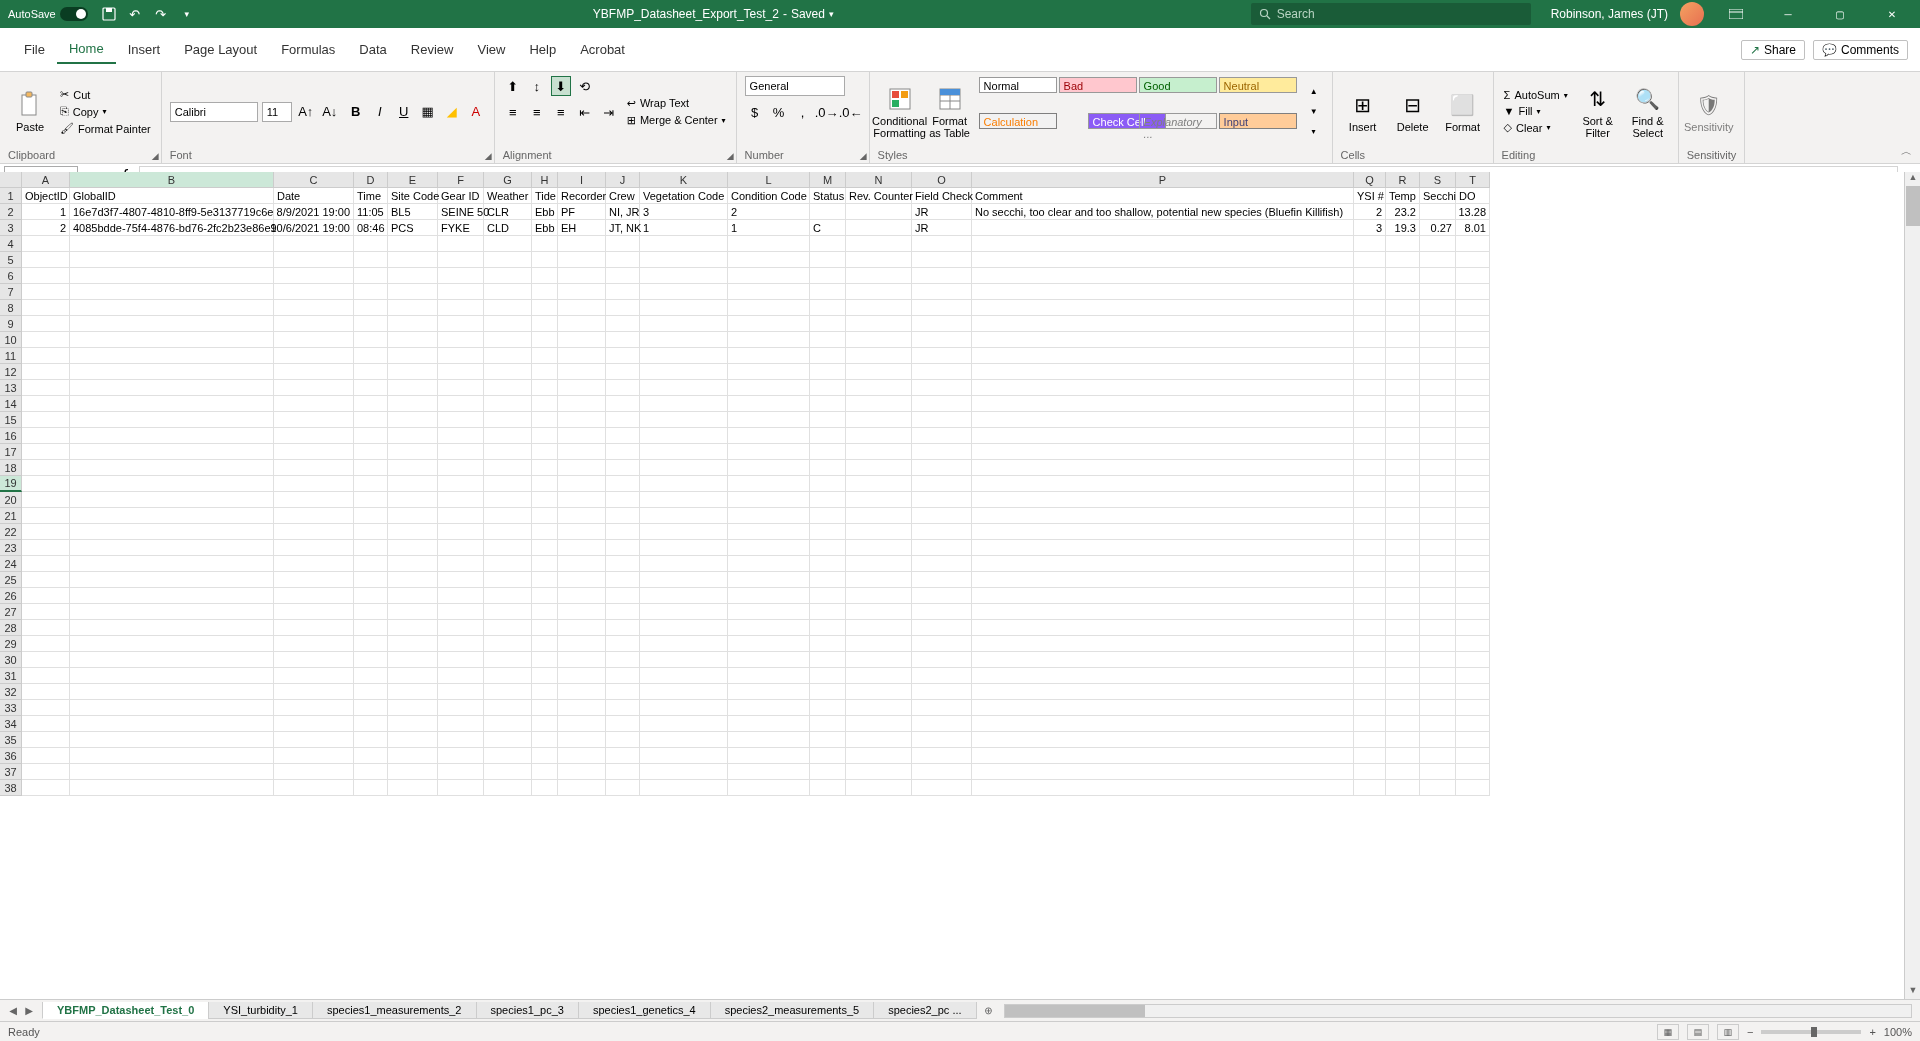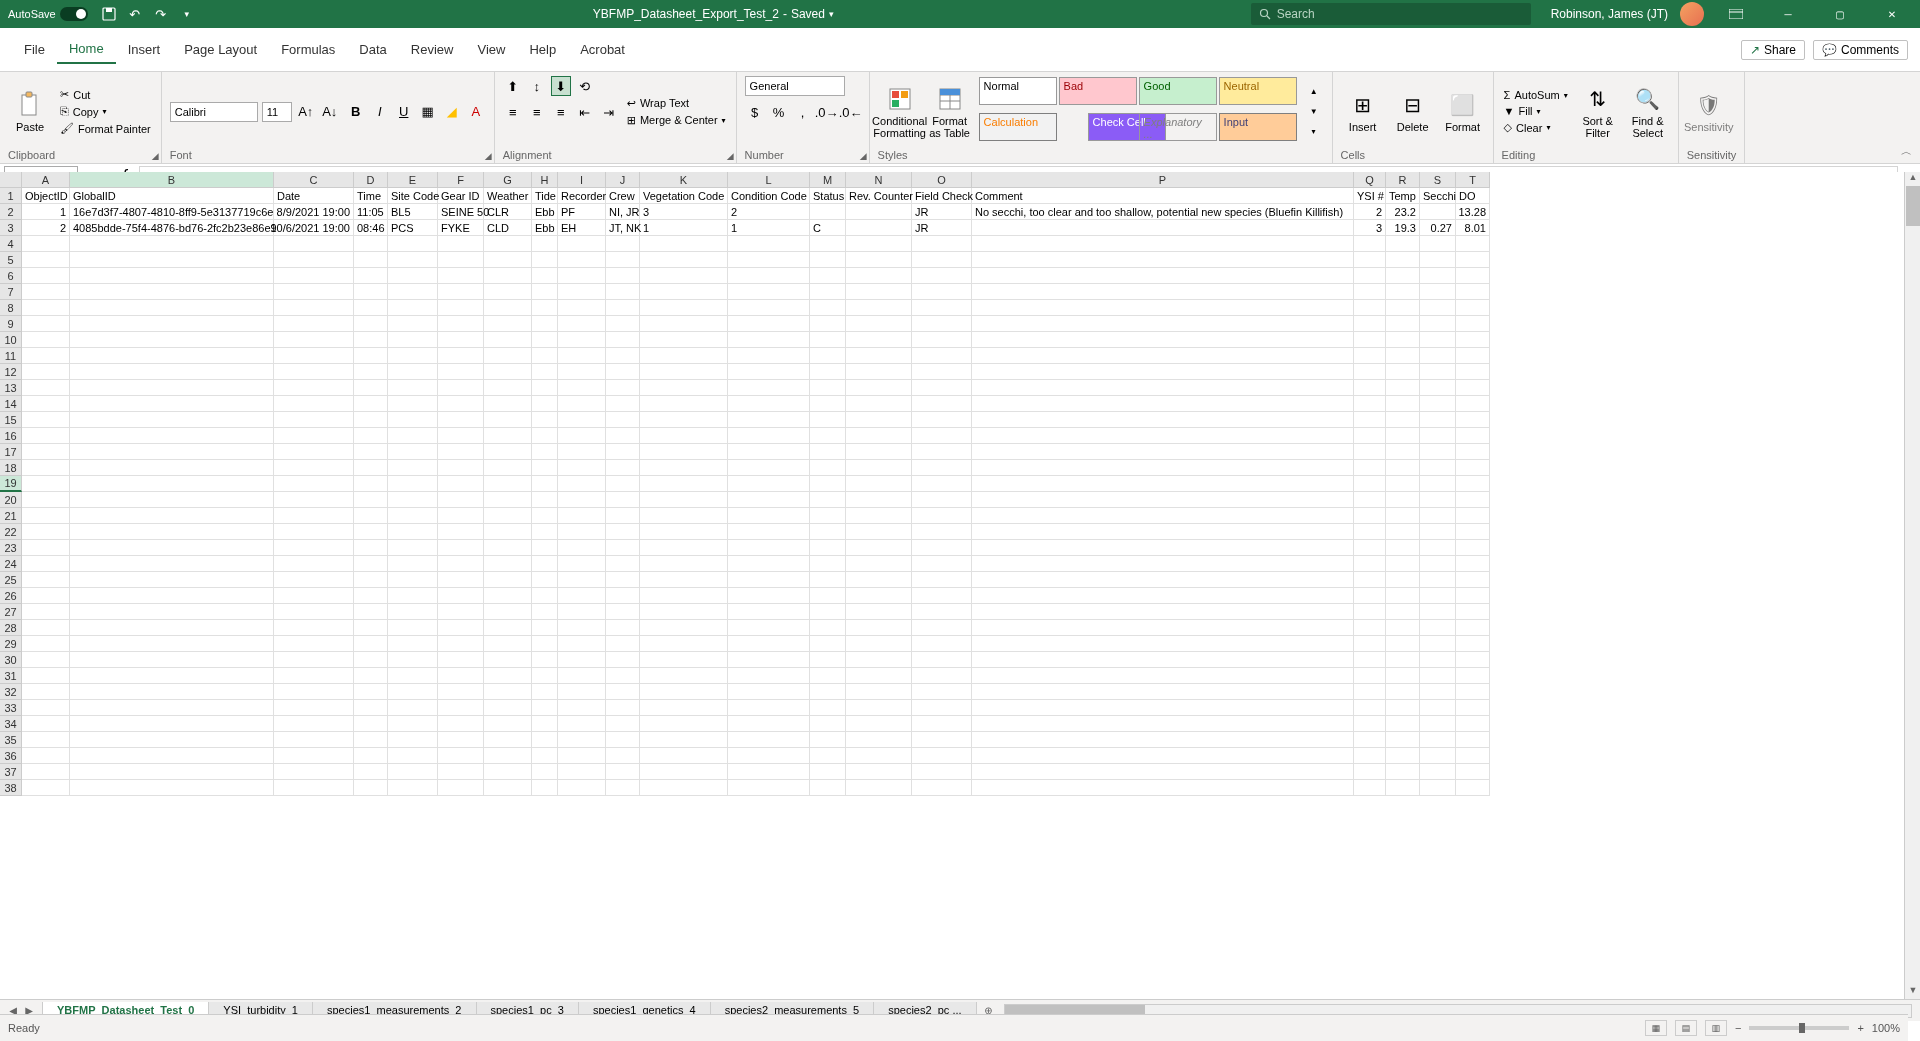--- a/index.html
+++ b/index.html
@@ -33,21 +33,21 @@
 .big-btn { display: flex; flex-direction: column; align-items: center; justify-content: center; width: 44px; font-size: 11px; gap: 2px; cursor:pointer;}
 .big-icon { width: 28px; height: 28px; display:flex; align-items:center; justify-content:center; font-size:20px;}
 .small-stack { display: flex; flex-direction: column; gap: 2px; justify-content: center; font-size: 11px; }
 .small-item { display: flex; align-items: center; gap: 4px; padding: 1px 2px; cursor:pointer;}
 .font-row { display: flex; gap: 4px; align-items: center; }
 .font-name { width: 88px; height: 20px; border: 1px solid #aaa; background: #fff; padding: 0 4px; font-size: 11px; display:flex; align-items:center;}
 .font-size { width: 30px; height: 20px; border: 1px solid #aaa; background: #fff; padding: 0 4px; font-size: 11px; display:flex; align-items:center;}
 .icon-btn { width: 20px; height: 20px; display: flex; align-items: center; justify-content: center; font-size: 13px; cursor:pointer; }
 .icon-toggle.active { background: #c8e0d0; border:1px solid #217346;}
 .number-sel { width: 100px; height: 20px; border: 1px solid #aaa; background: #fff; padding: 0 4px; font-size: 11px; display:flex; align-items:center;}
-.style-cell { width: 78px; height: 28px; border: 1px solid #999; font-size: 11px; padding: 2px 4px; margin: 1px;}
+.style-cell { width: 78px; height: 16px; border: 1px solid #999; font-size: 11px; padding: 2px 4px; margin: 1px;}
 .style-normal { background:#fff; }
 .style-bad { background:#ffc7ce; color:#9c0006; }
 .style-good { background:#c6efce; color:#006100; }
 .style-neutral { background:#ffeb9c; color:#9c6500; }
 .style-calc { background:#f2f2f2; color:#fa7d00; border:1px solid #7f7f7f;}
 .style-check { background:#8b5cf6; color:#fff;margin-left:30px; }
 .style-explan { font-style:italic; color:#7f7f7f; }
 .style-input { background:#ffcc99; color:#3f3f76; border:1px solid #7f7f7f;}
 .dialog-launch { position:absolute; bottom:2px; right:2px; font-size:9px; color:#666; cursor:pointer;}
 .collapse-ribbon { position:absolute; right:8px; bottom:4px; cursor:pointer; font-size:11px; color:#666;}
@@ -77,21 +77,21 @@
 .sheetbar { position:absolute; bottom:20px; left:0; right:0; height:22px; background:#f3f2f1; display:flex; align-items:center; border-top:1px solid #ccc;}
 .sheet-nav { display:flex; gap:2px; padding:0 6px;}
 .sheet-nav-btn { width:14px; height:14px; font-size:10px; color:#666; cursor:pointer; display:flex; align-items:center; justify-content:center;}
 .sheettabs { display:flex; }
 .sheettab { padding: 2px 14px; border:1px solid #ccc; border-top:none; background:#e8e8e8; font-size:11px; cursor:pointer; margin-right:-1px;}
 .sheettab.active { background:#fff; border-bottom:1px solid #fff; color:#217346; font-weight:600;}
 .hs-wrap { flex:1; margin:0 8px; height:14px; background:#f0f0f0; position:relative; border:1px solid #ccc;}
 .hs-thumb { position:absolute; left:0; top:0; bottom:0; width:140px; background:#c0c0c0;}
 
 
-.statusbar { position:absolute; bottom:0; left:0; right:12px; height:27px; background:#f3f2f1; border-top:1px solid #ccc; display:flex; align-items:center; padding:0 8px; font-size:11px; color:#555;}
+.statusbar { position:absolute; bottom:0; left:0; right:0; height:20px; background:#f3f2f1; border-top:1px solid #ccc; display:flex; align-items:center; padding:0 8px; font-size:11px; color:#555;}
 .statusbar-right { margin-left:auto; display:flex; align-items:center; gap:8px;}
 .view-btn { width:22px; height:16px; border:1px solid #ccc; cursor:pointer; display:flex; align-items:center; justify-content:center; font-size:9px;}
 .zoom-slider { width:100px; height:4px; background:#ccc; position:relative;}
 .zoom-thumb { position:absolute; left:50%; top:-3px; width:6px; height:10px; background:#666;}
 
 svg { display:block; }
 </style>
 </head>
 <body>
 

